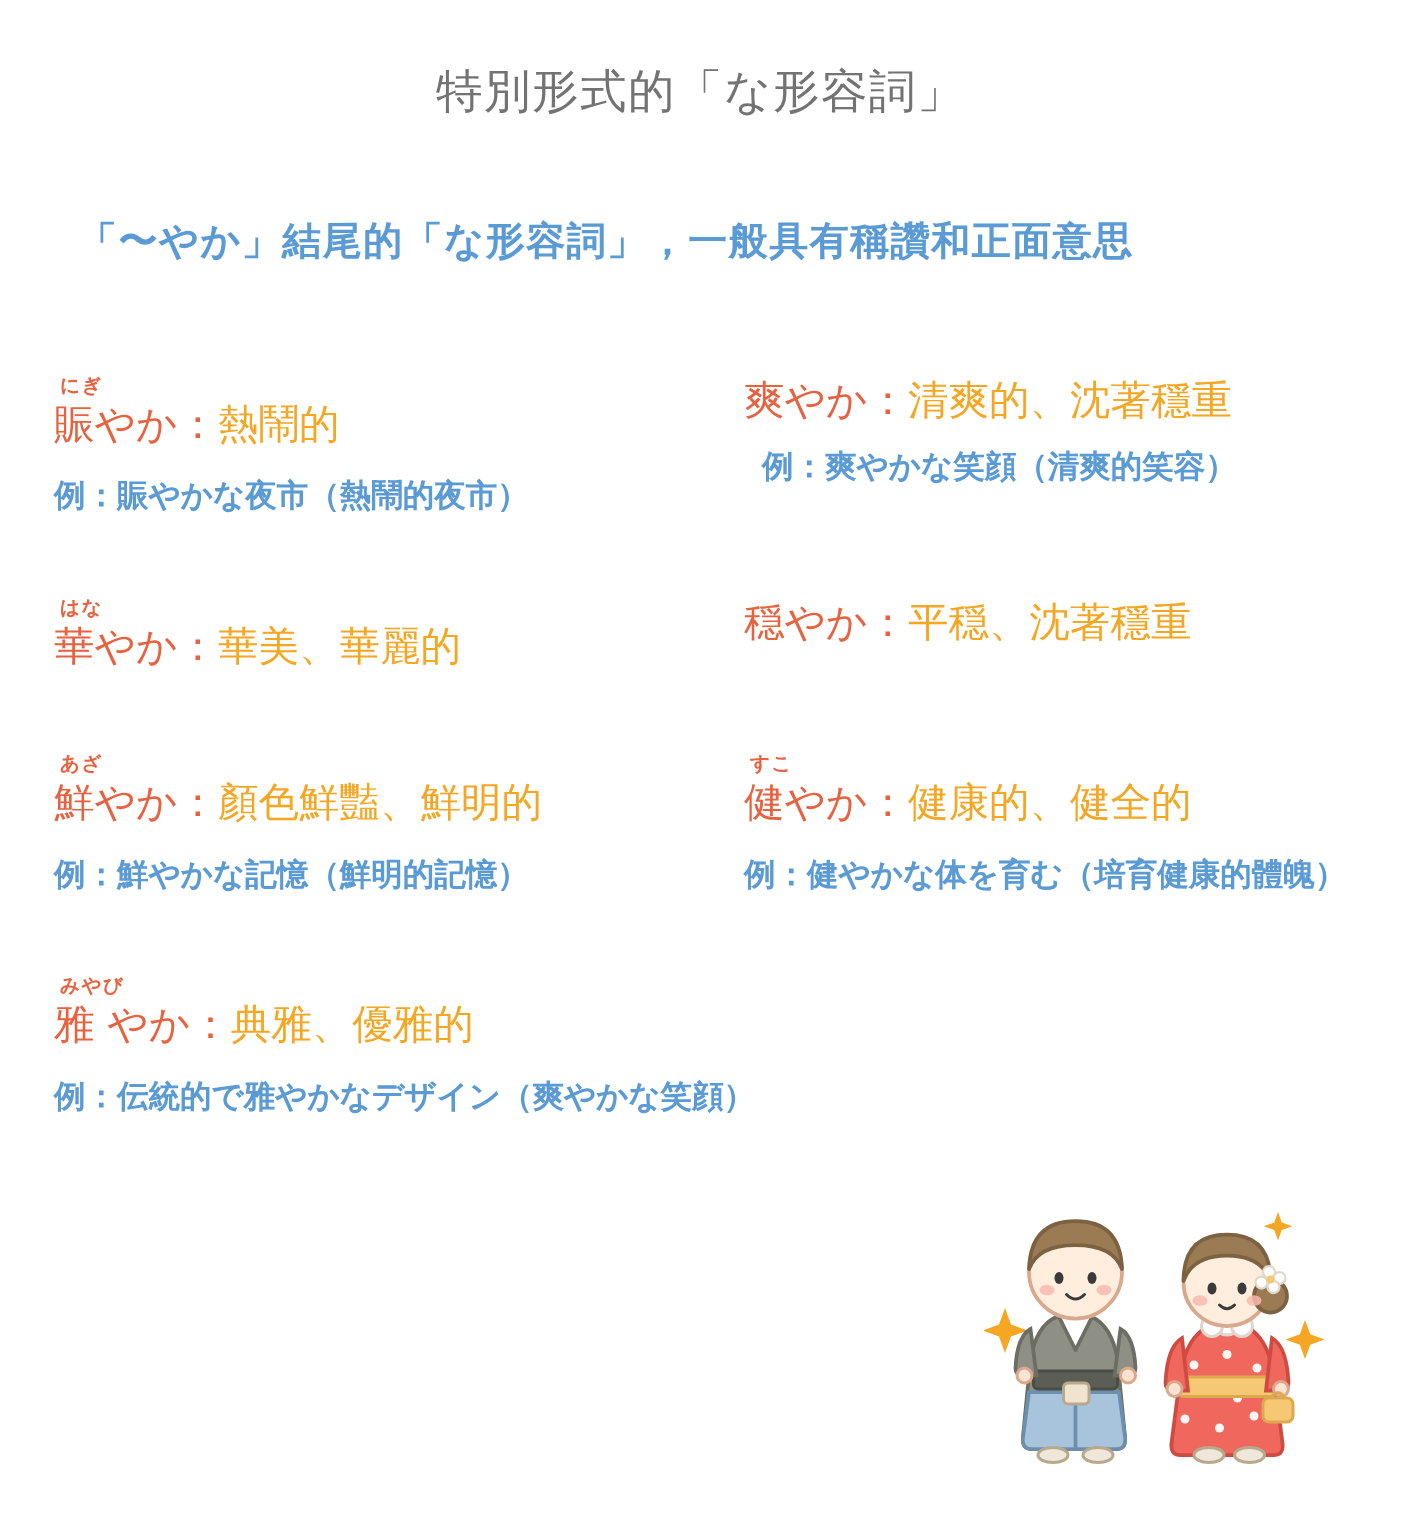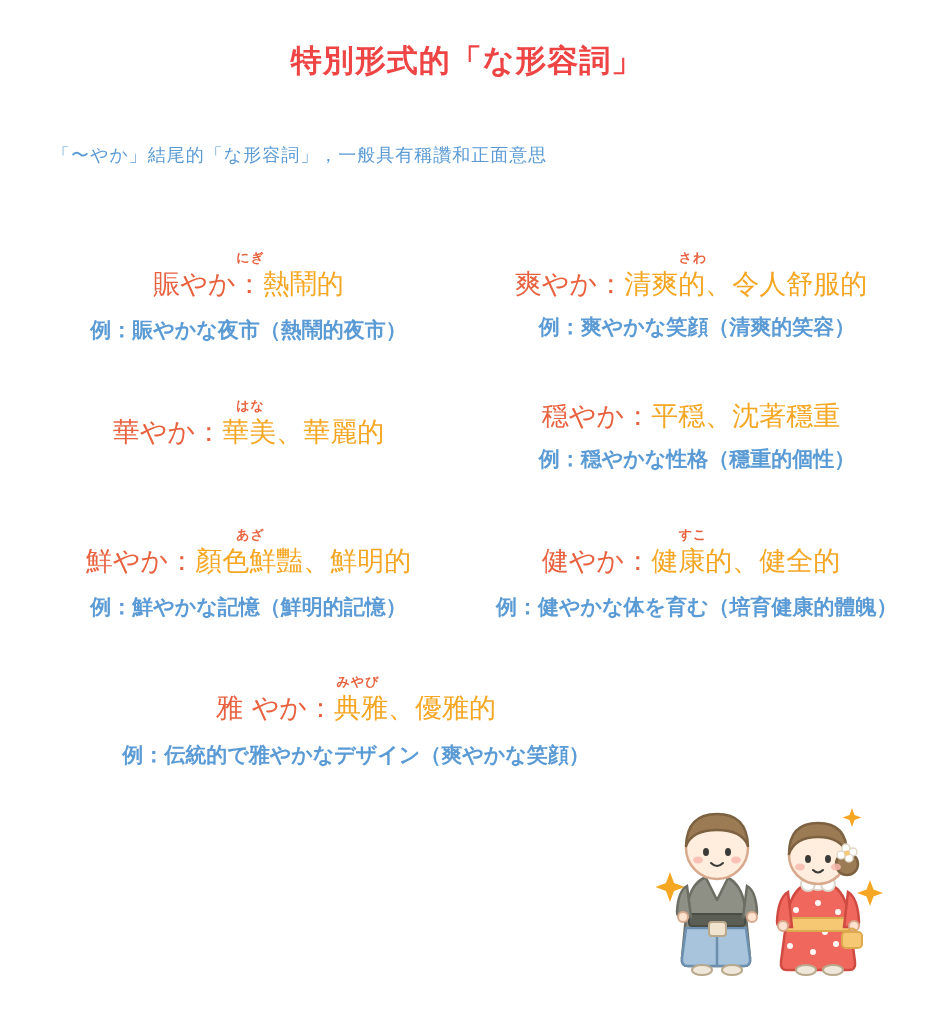--- a/index.html
+++ b/index.html
@@ -23,44 +23,43 @@
   }
 
   
   .title {
     position: absolute;
     top: 40px;
     left: 0;
     width: 934px;
     text-align: center;
     font-size: 31px;
-    font-weight: bold;
-    color: #ef4444;
+    font-weight: normal;
+    color: #737373;
     letter-spacing: 1px;
   }
 
   
   .subtitle {
     position: absolute;
     top: 143px;
     left: 52px;
     width: 840px;
-    font-size: 18px;
-    font-weight: normal;
+    font-size: 26px;
+    font-weight: bold;
     color: #5b9bd5;
     letter-spacing: 1px;
   }
 
   
   .entries {
     position: absolute;
     top: 250px;
     left: 36px;
     width: 870px;
-    text-align: center;
   }
 
   .row {
     display: flex;
     flex-direction: row;
     margin-bottom: 52px;
   }
   .row.last {
     margin-bottom: 4px;
   }
@@ -132,40 +131,38 @@
 
     <div class="row">
       <div class="cell">
         <div class="furigana">にぎ</div>
         <div class="headword">
           <span class="word">賑やか：</span><span class="gloss">熱鬧的</span>
         </div>
         <div class="example">例：賑やかな夜市（熱鬧的夜市）</div>
       </div>
       <div class="cell right">
-        <div class="furigana">さわ</div>
-        <div class="headword">
-          <span class="word">爽やか：</span><span class="gloss">清爽的、令人舒服的</span>
+        <div class="headword">
+          <span class="word">爽やか：</span><span class="gloss">清爽的、沈著穩重</span>
         </div>
         <div class="example indent">例：爽やかな笑顔（清爽的笑容）</div>
       </div>
     </div>
 
     <div class="row">
       <div class="cell">
         <div class="furigana">はな</div>
         <div class="headword">
           <span class="word">華やか：</span><span class="gloss">華美、華麗的</span>
         </div>
       </div>
       <div class="cell right">
         <div class="headword">
           <span class="word">穏やか：</span><span class="gloss">平穏、沈著穩重</span>
         </div>
-        <div class="example indent">例：穏やかな性格（穩重的個性）</div>
       </div>
     </div>
 
     <div class="row">
       <div class="cell">
         <div class="furigana">あざ</div>
         <div class="headword">
           <span class="word">鮮やか：</span><span class="gloss">顏色鮮豔、鮮明的</span>
         </div>
         <div class="example">例：鮮やかな記憶（鮮明的記憶）</div>

